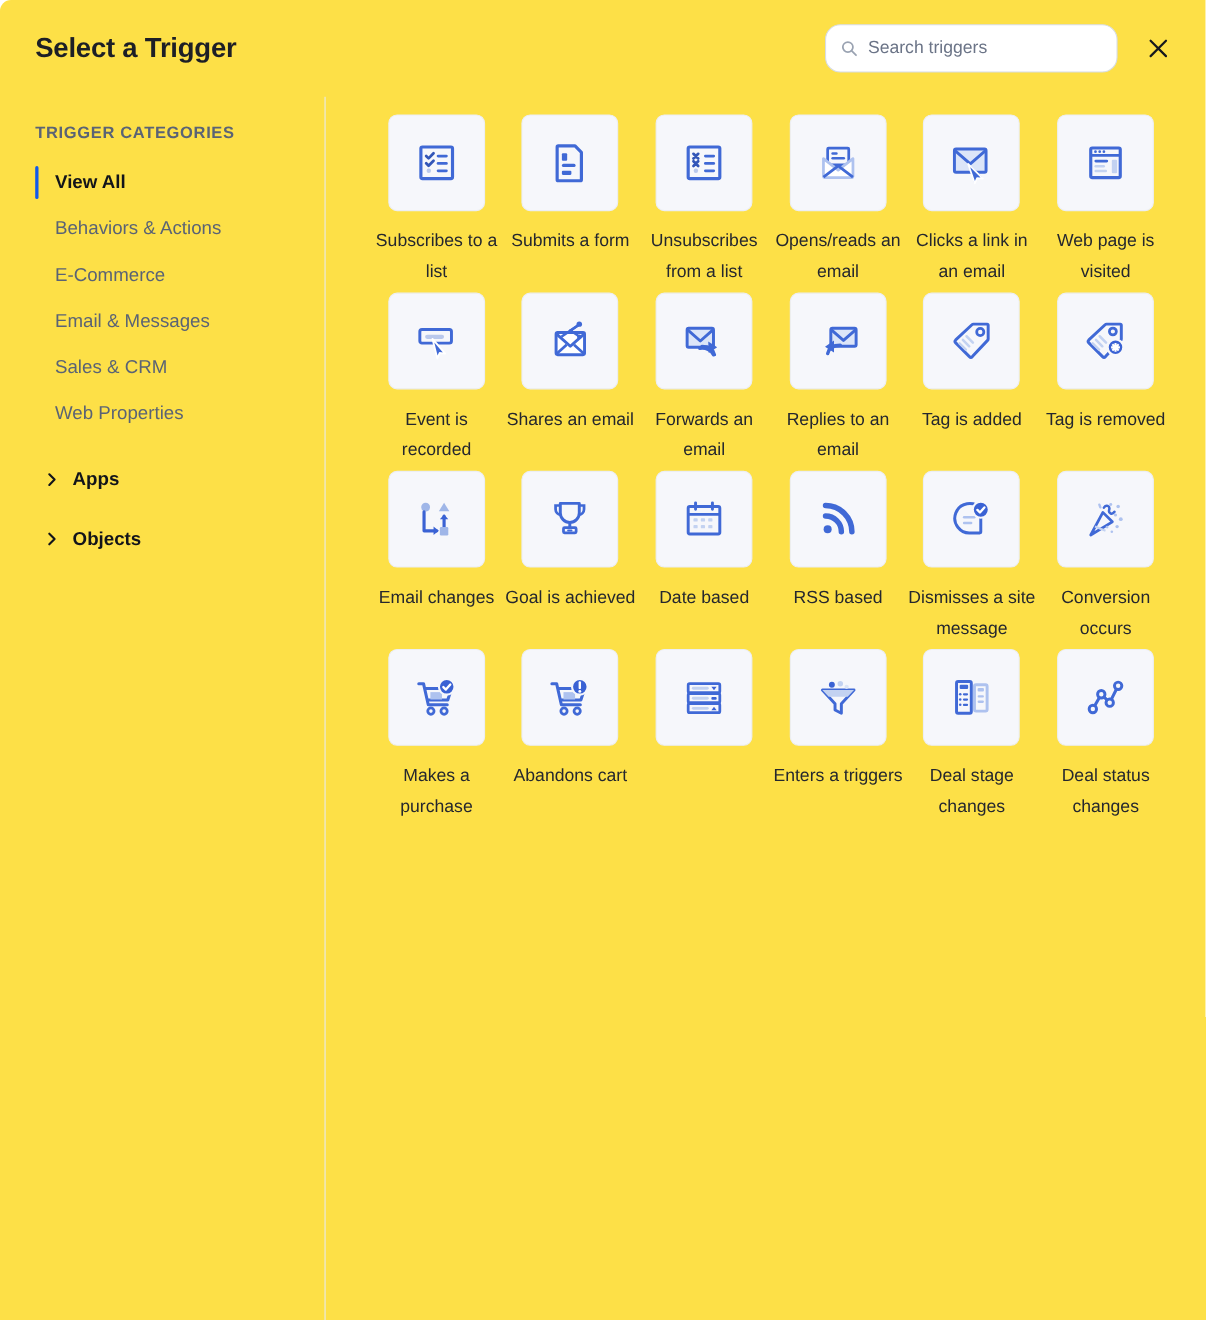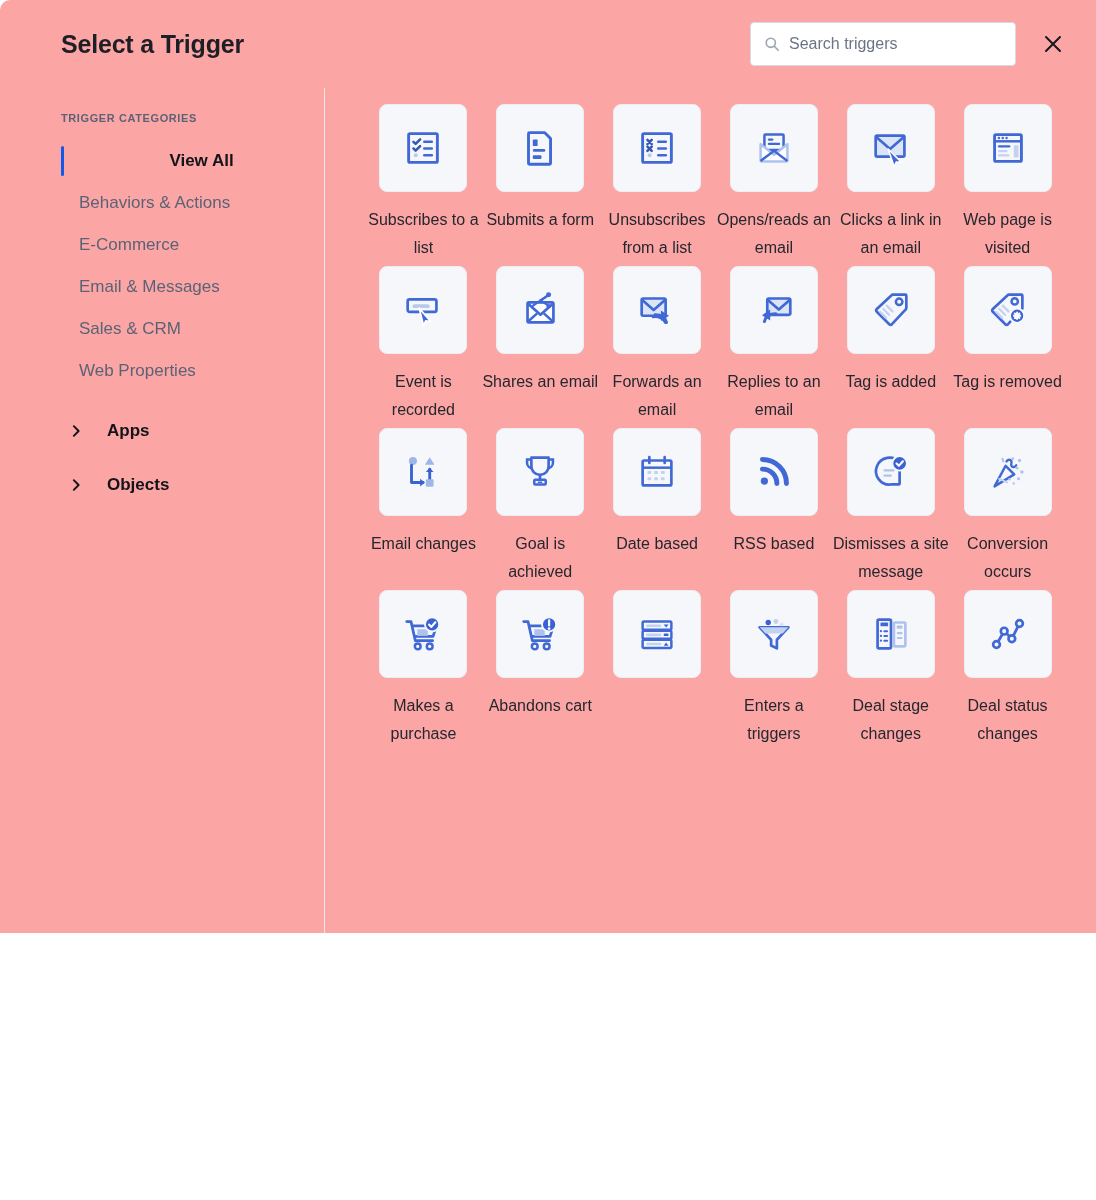--- a/index.html
+++ b/index.html
@@ -4,25 +4,24 @@
 <style>
   * { box-sizing: border-box; margin: 0; padding: 0; }
   html, body {
     width: 1096px; height: 1200px;
     background: #ffffff;
     font-family: "Liberation Sans", sans-serif;
     overflow: hidden;
   }
   .panel {
     position: relative;
-    width: 1096px; height: 933px;
-    background: #fca5a5;
+    width: 1096px; height: 1200px;
+    background: #fde047;
     border-top-left-radius: 10px;
     overflow: hidden;
-    padding-left: 29px;
   }
 
   
   .header {
     position: relative;
     height: 88px;
     display: flex;
     align-items: center;
     padding: 0 28px 0 32px;
   }
@@ -35,21 +34,21 @@
   .header-right {
     margin-left: auto;
     display: flex;
     align-items: center;
     gap: 22px;
   }
   .search-wrap {
     position: relative;
     width: 266px; height: 44px;
     border: 1px solid #d7dce4;
-    border-radius: 4px;
+    border-radius: 14px;
     background: #fff;
     display: flex;
     align-items: center;
     padding-left: 38px;
   }
   .search-icon {
     position: absolute;
     left: 13px; top: 50%;
     transform: translateY(-50%);
     width: 16px; height: 16px;
@@ -79,55 +78,54 @@
     display: flex;
     height: calc(1200px - 88px);
   }
   .sidebar {
     width: 296px;
     flex: 0 0 296px;
     padding: 24px 0 0 32px;
     border-right: 1px solid #e8eaee;
   }
   .cat-heading {
-    font-size: 11px;
+    font-size: 15px;
     font-weight: 700;
     letter-spacing: 0.6px;
     color: #5a6375;
     margin-bottom: 16px;
   }
   .cat-item {
     position: relative;
     height: 42px;
     display: flex;
     align-items: center;
     padding-left: 18px;
     font-size: 17px;
     color: #5a6375;
     cursor: pointer;
     white-space: nowrap;
   }
   .cat-item.active {
     color: #12141a;
     font-weight: 600;
-    justify-content: center;
   }
   .cat-item.active::before {
     content: "";
     position: absolute;
     left: 0; top: 6px;
     width: 3px; height: 30px;
     background: #1059ec;
     border-radius: 2px;
   }
   .group-item {
     height: 54px;
     display: flex;
     align-items: center;
-    gap: 24px;
+    gap: 12px;
     padding-left: 8px;
     font-size: 17px;
     font-weight: 700;
     color: #12141a;
     cursor: pointer;
   }
   .chev {
     width: 14px; height: 14px;
     display: flex; align-items: center; justify-content: center;
     color: #12141a;

